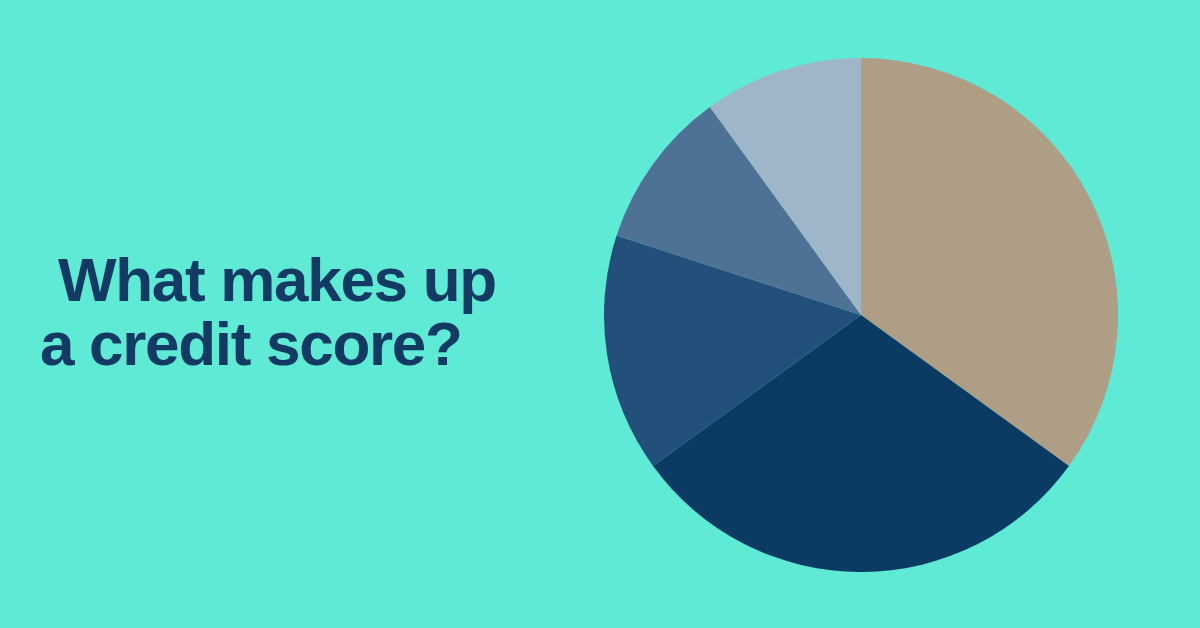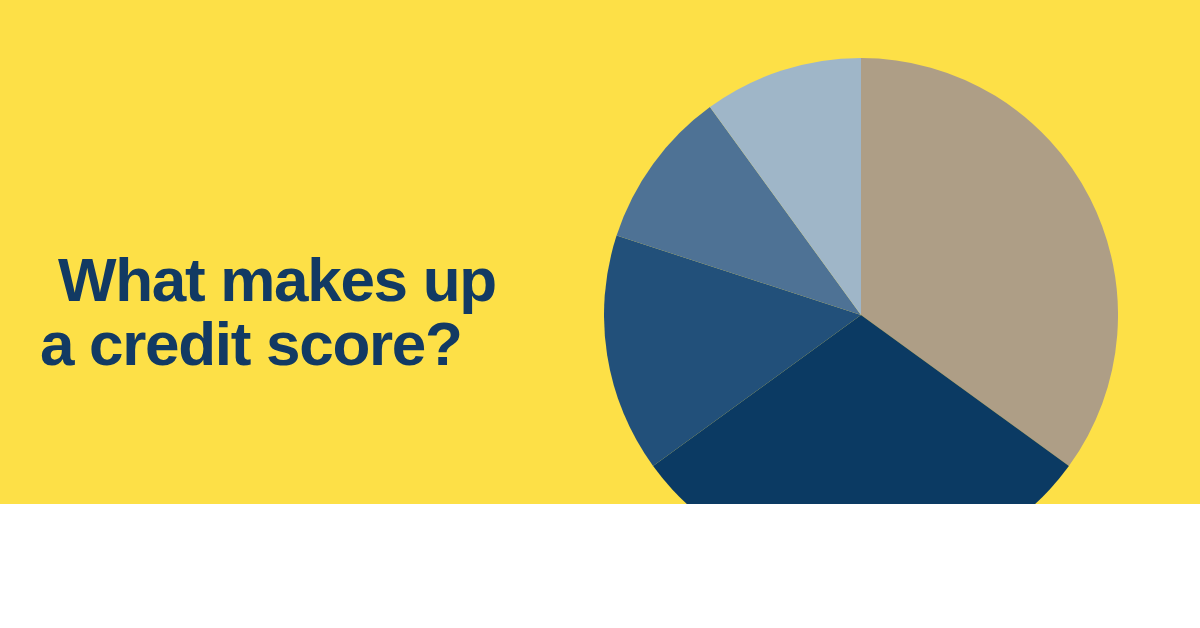--- a/index.html
+++ b/index.html
@@ -9,22 +9,22 @@
     background: #ffffff;
   }
   body {
     font-family: "Liberation Sans", sans-serif;
     -webkit-font-smoothing: antialiased;
   }
 
   #infographic {
     position: relative;
     width: 1200px;
-    height: 504px;
-    background: #fde047;
+    height: 628px;
+    background: #5eead4;
     overflow: hidden;
   }
 
   
   #title-block {
     position: absolute;
     left: 40px;
     top: 248px;
     width: 530px;
     text-align: center;

